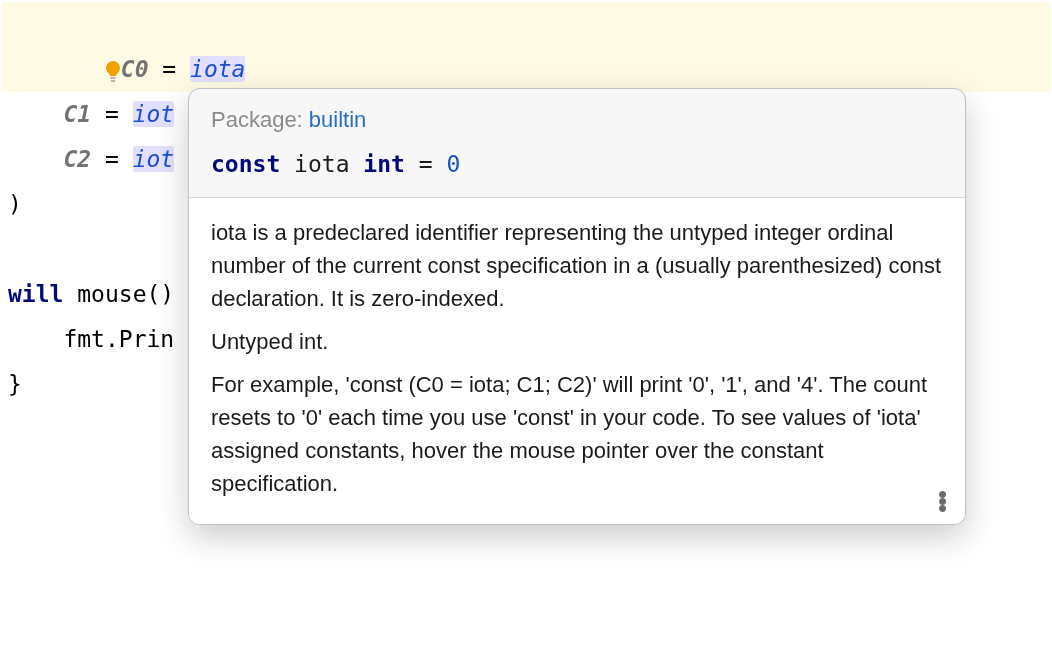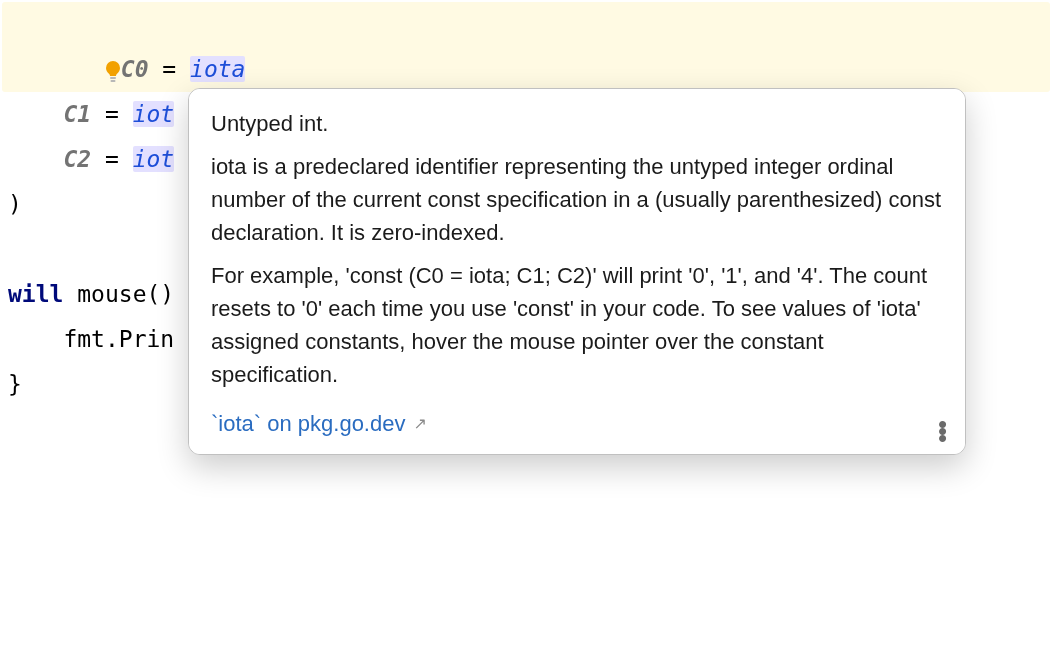--- a/index.html
+++ b/index.html
@@ -124,27 +124,29 @@
 
   <div class="code-line"><span class="kw">will</span><span class="id"> mouse() </span></div>
 
   <div class="code-line"><span>    </span><span class="id">fmt.Prin</span></div>
 
   <div class="code-line"><span class="id">}</span></div>
 
 </div>
 
 <div class="popup">
+  <div class="popup-header">
+    <div class="pkg-line">
+      <span>Package: </span><span class="pkg-name">builtin</span>
+    </div>
+    <div class="sig"><span class="kw2">const </span><span>iota </span><span class="typ">int</span><span> = </span><span class="num">0</span></div>
+  </div>
   <div class="popup-body">
+    <p class="para">iota is a predeclared identifier representing the untyped integer ordinal number of the current const specification in a (usually parenthesized) const declaration. It is zero-indexed.</p>
     <p class="para">Untyped int.</p>
-    <p class="para">iota is a predeclared identifier representing the untyped integer ordinal number of the current const specification in a (usually parenthesized) const declaration. It is zero-indexed.</p>
     <p class="para">For example, 'const (C0 = iota; C1; C2)' will print '0', '1', and '4'. The count resets to '0' each time you use 'const' in your code. To see values of 'iota' assigned constants, hover the mouse pointer over the constant specification.</p>
-    <div class="link-line">
-      <span>`iota` on pkg.go.dev</span>
-      <span class="ext-arrow">↗</span>
-    </div>
     <div class="more-dots">
       <span>•</span>
         <span>•</span>
         <span>•</span>
     </div>
   </div>
 </div>
 
 </body></html>

